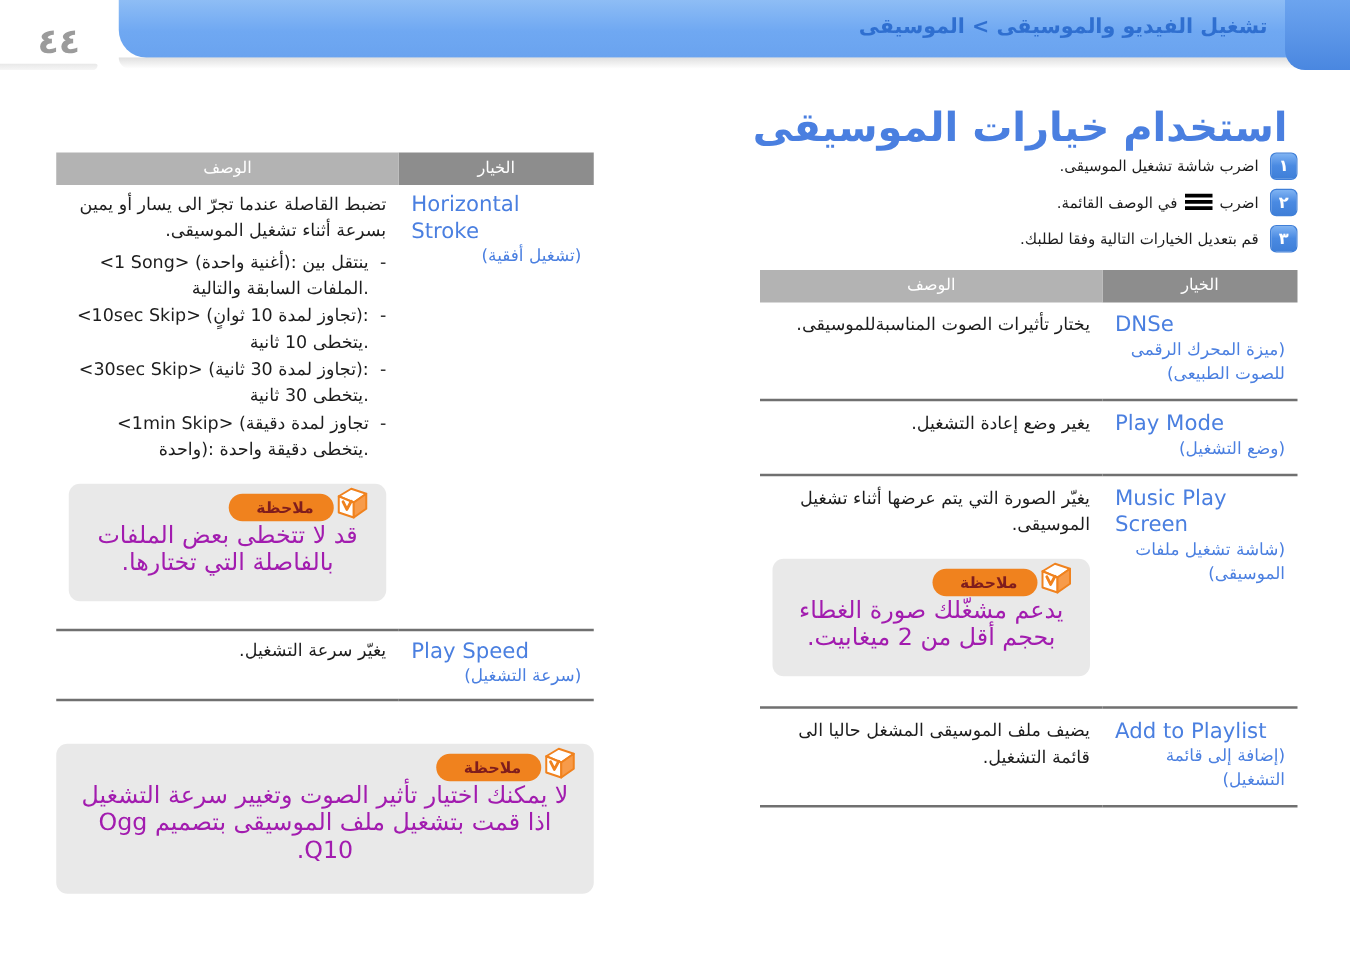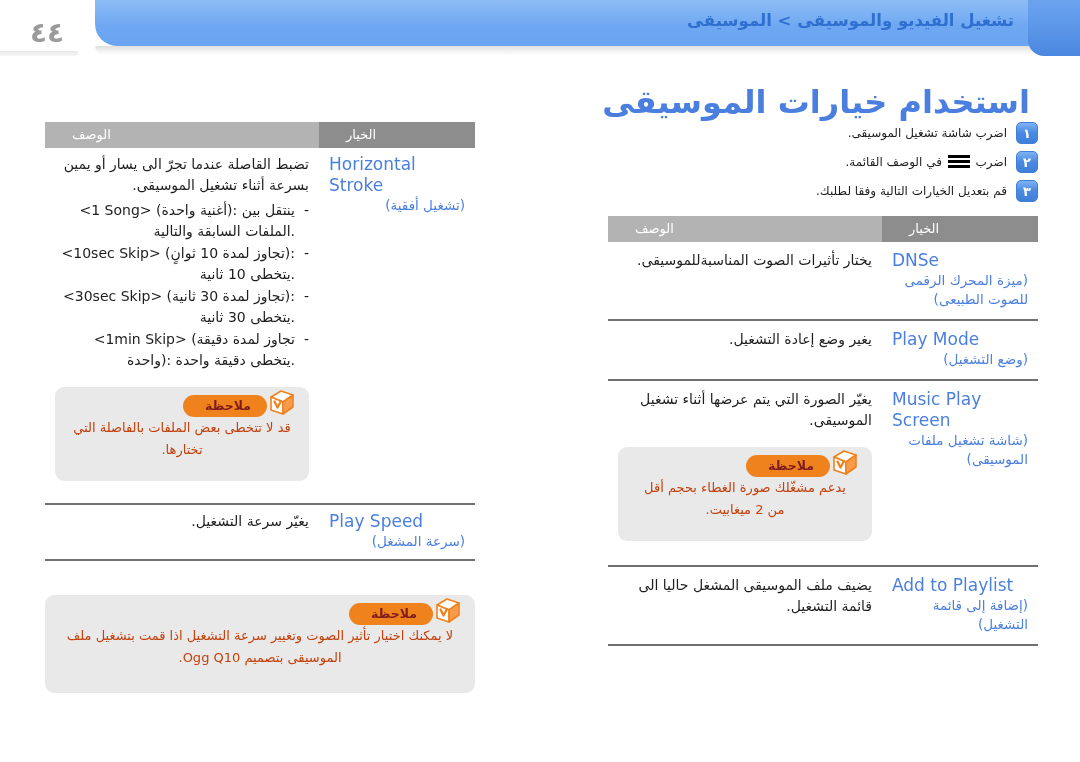--- a/index.html
+++ b/index.html
@@ -144,22 +144,22 @@
   
   .tbl {
     width: 100%;
     border-collapse: collapse;
     table-layout: fixed;
   }
   .tbl thead th {
     font-size: 13px;
     font-weight: normal;
     color: #ffffff;
-    padding: 5px 27px 6px;
-    text-align: left;
+    padding: 5px 16px 6px;
+    text-align: center;
     vertical-align: middle;
     height: 22px;
     box-sizing: border-box;
   }
   th.th-option { background: #8d8d8d; width: 156px; }
   th.th-desc   { background: #b3b3b3; }
 
   .tbl tbody td {
     vertical-align: top;
     padding: 8px 10px 10px;
@@ -242,22 +242,22 @@
     margin-top: 7px;
     order: 2;
   }
   .note-cube {
     position: relative;
     width: 30px; height: 30px;
     order: 1;
     z-index: 2;
   }
   .note-text {
-    font-size: 13px;
-    color: #c2410c;
+    font-size: 19px;
+    color: #a21caf;
     line-height: 22px;
     text-align: center;
     margin: 0;
   }
 </style>
 </head>
 <body>
 
 <div class="header-band">
   <div class="blue-banner"></div>
@@ -380,21 +380,21 @@
               </span>
               <span class="note-pill">ملاحظة</span>
             </div>
             <p class="note-text">قد لا تتخطى بعض الملفات بالفاصلة التي تختارها.</p>
           </div>
         </td>
       </tr>
       <tr>
         <td class="td-option">
           <span class="opt-en">Play Speed</span>
-          <span class="opt-ar">(سرعة المشغل)</span>
+          <span class="opt-ar">(سرعة التشغيل)</span>
         </td>
         <td class="td-desc">يغيّر سرعة التشغيل.</td>
       </tr>
     </tbody>
   </table>
 
   <div class="note-box" style="margin-top:34px;padding-bottom:24px;">
     <div class="note-head">
       <span class="note-cube">
         <svg width="30" height="30" viewBox="0 0 30 30" aria-hidden="true">

